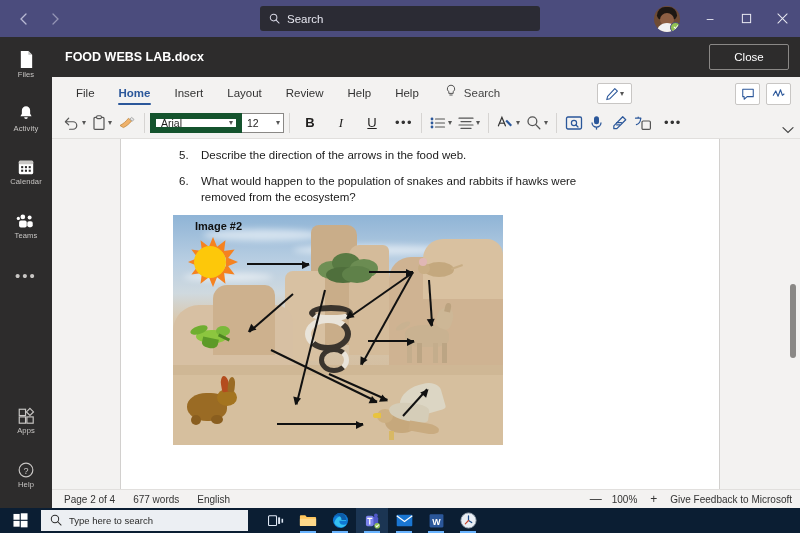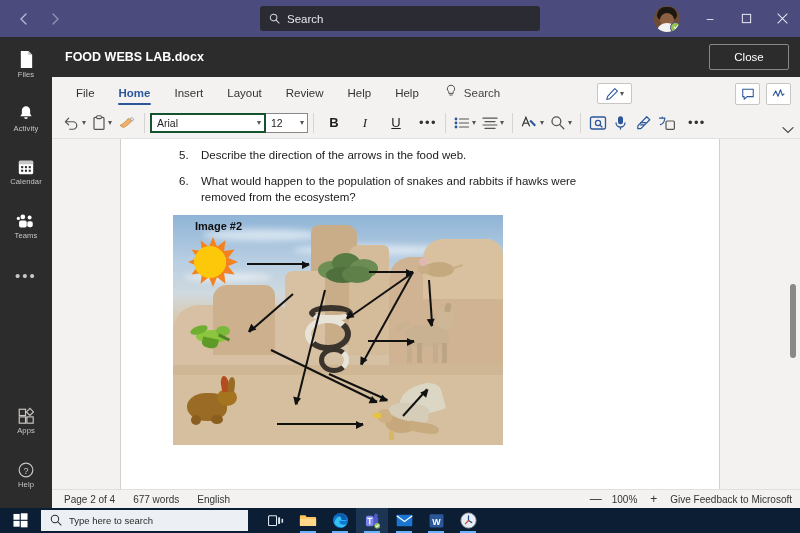--- a/index.html
+++ b/index.html
@@ -105,21 +105,21 @@
   
   .ribbon{
     position:relative; height:32px; background:#f3f2f1; border-bottom:1px solid #e1dfdd;
     display:flex; align-items:center; padding-left:8px; gap:0;
   }
   .rbtn{ height:26px; min-width:22px; padding:0 3px; display:flex; align-items:center;
     justify-content:center; gap:2px; cursor:pointer; border-radius:2px; }
   .chev{ font-size:8px; color:#555; }
   .rsep{ width:1px; height:20px; background:#d6d4d2; margin:0 5px; }
   .fontbox{
-    width:116px; height:20px; border:2px solid #14532d; background:#fff;
+    width:92px; height:20px; border:6px solid #14532d; background:#fff;
     display:flex; align-items:center; padding:0 3px 0 5px; font-size:10.5px; color:#201f1e;
     justify-content:space-between; cursor:pointer;
   }
   .sizebox{
     width:42px; height:20px; border:1px solid #8a8886; border-left:none; background:#fff;
     display:flex; align-items:center; padding:0 3px 0 5px; font-size:10.5px; color:#201f1e;
     justify-content:space-between; cursor:pointer;text-align:right;
   }
   .bold{ font-weight:bold; font-size:13px; color:#201f1e; }
   .ital{ font-style:italic; font-size:13px; font-family:"Liberation Serif",serif; color:#201f1e; }

